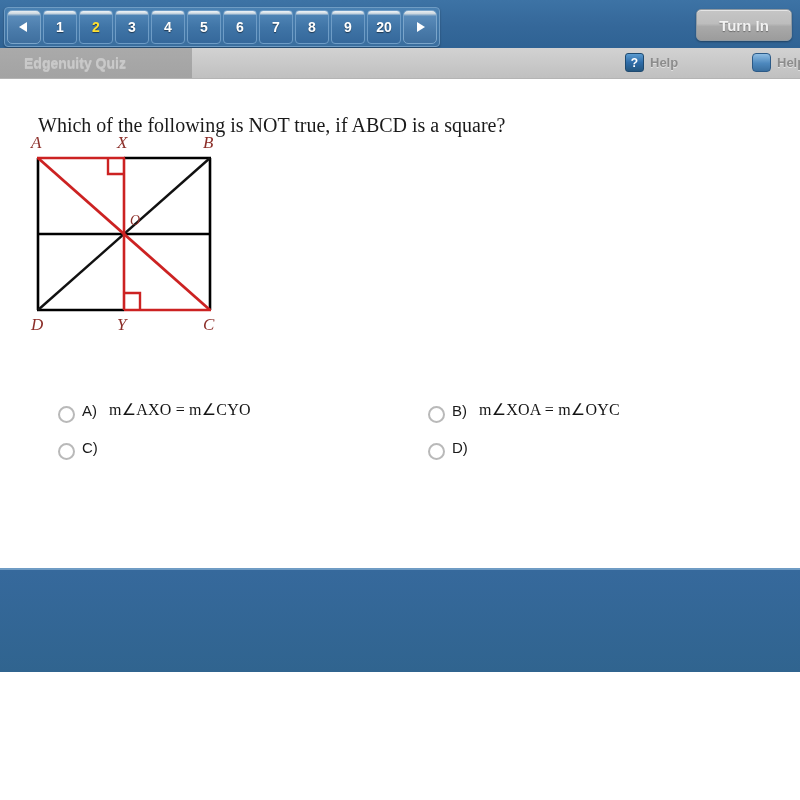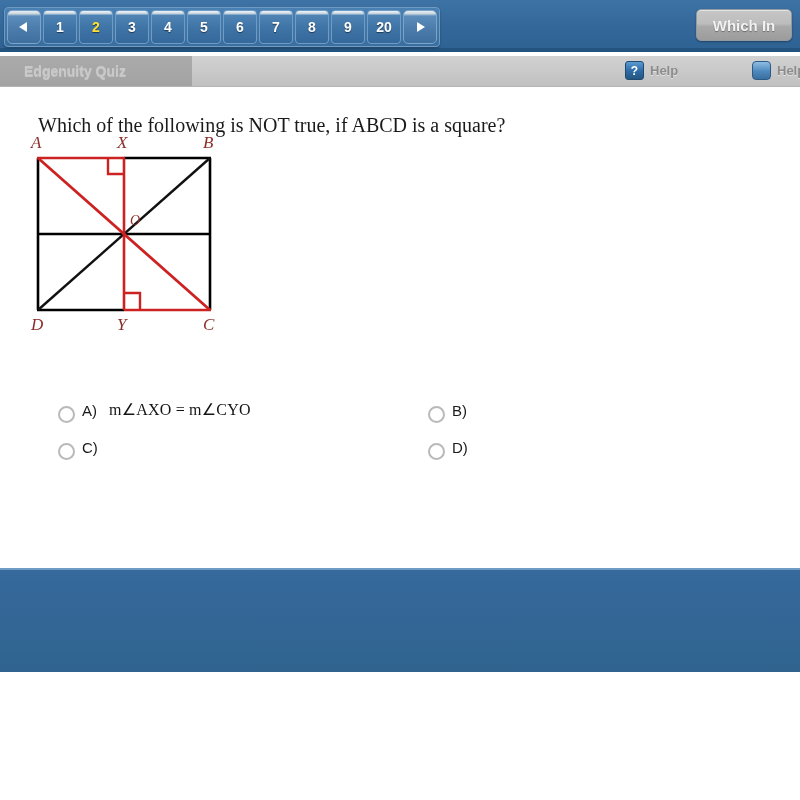--- a/index.html
+++ b/index.html
@@ -82,21 +82,21 @@
     color: #f2f2f2;
     font-size: 15px;
     font-weight: bold;
     text-shadow: 0 1px 1px rgba(0,0,0,.35);
     cursor: pointer;
   }
 
   
   .graybar {
     position: absolute;
-    left: 0; top: 56px;
+    left: 0; top: 48px;
     width: 800px; height: 30px;
     background: linear-gradient(to bottom, #d2d2d2 0%, #c9c9c9 50%, #c0c0c0 100%);
     border-bottom: 1px solid #b4b4b4;
   }
   .quiz-tab {
     position: absolute;
     left: 0; top: 0;
     width: 192px; height: 30px;
     background: linear-gradient(to bottom, #aaaaaa 0%, #a3a3a3 100%);
     display: flex; align-items: center;
@@ -232,21 +232,21 @@
     <div class="pg-num">9</div>
     <div class="pg-num">20</div>
     <div class="pg-arrow">
       <svg width="14" height="14" viewBox="0 0 14 14">
           <polygon points="4,2 4,12 12,7" fill="#ffffff"></polygon>
         </svg>
     </div>
   </div>
 
   <div class="turnin-btn">
-    <span>Which In</span>
+    <span>Turn In</span>
   </div>
 
   <div class="graybar">
     <div class="quiz-tab">
       <span class="quiz-tab-label">Edgenuity Quiz</span>
     </div>
 
     <div class="tb-item" style="left:625px;">
       <span class="help-icon">?</span>
       <span class="lbl">Help</span>
@@ -306,20 +306,21 @@
 
     <div class="ans-row">
       <div class="ans-cell left">
         <span class="radio"></span>
         <span class="ans-letter">A)</span>
         <span class="ans-text">m∠AXO = m∠CYO</span>
       </div>
       <div class="ans-cell">
         <span class="radio"></span>
         <span class="ans-letter">B)</span>
+        <span class="ans-text">m∠XOA = m∠OYC</span>
       </div>
     </div>
 
     <div class="ans-row">
       <div class="ans-cell left">
         <span class="radio"></span>
         <span class="ans-letter">C)</span>
       </div>
       <div class="ans-cell">
         <span class="radio"></span>

